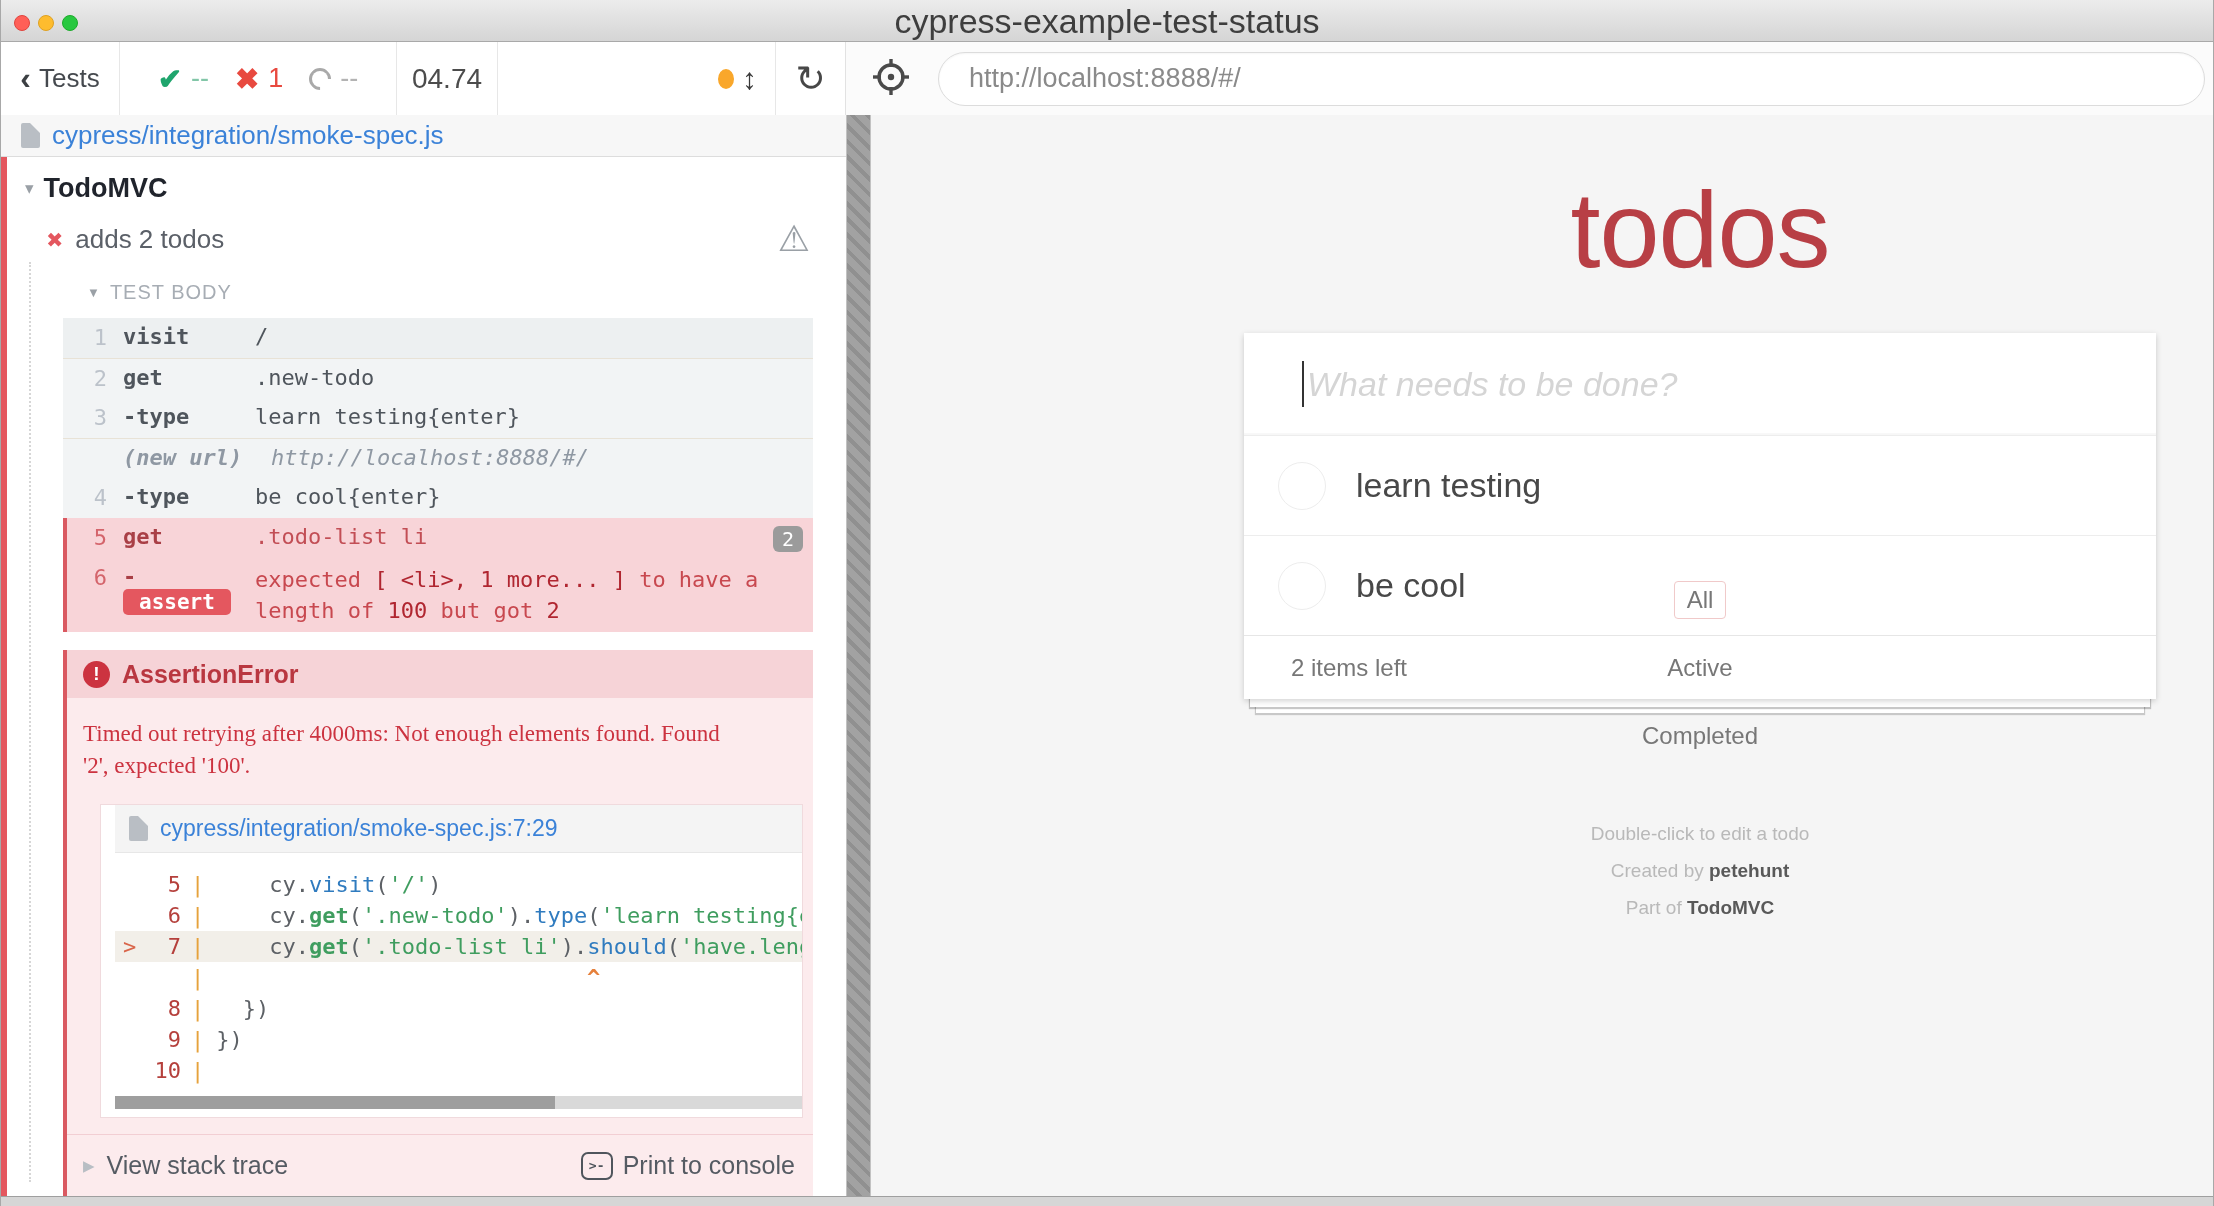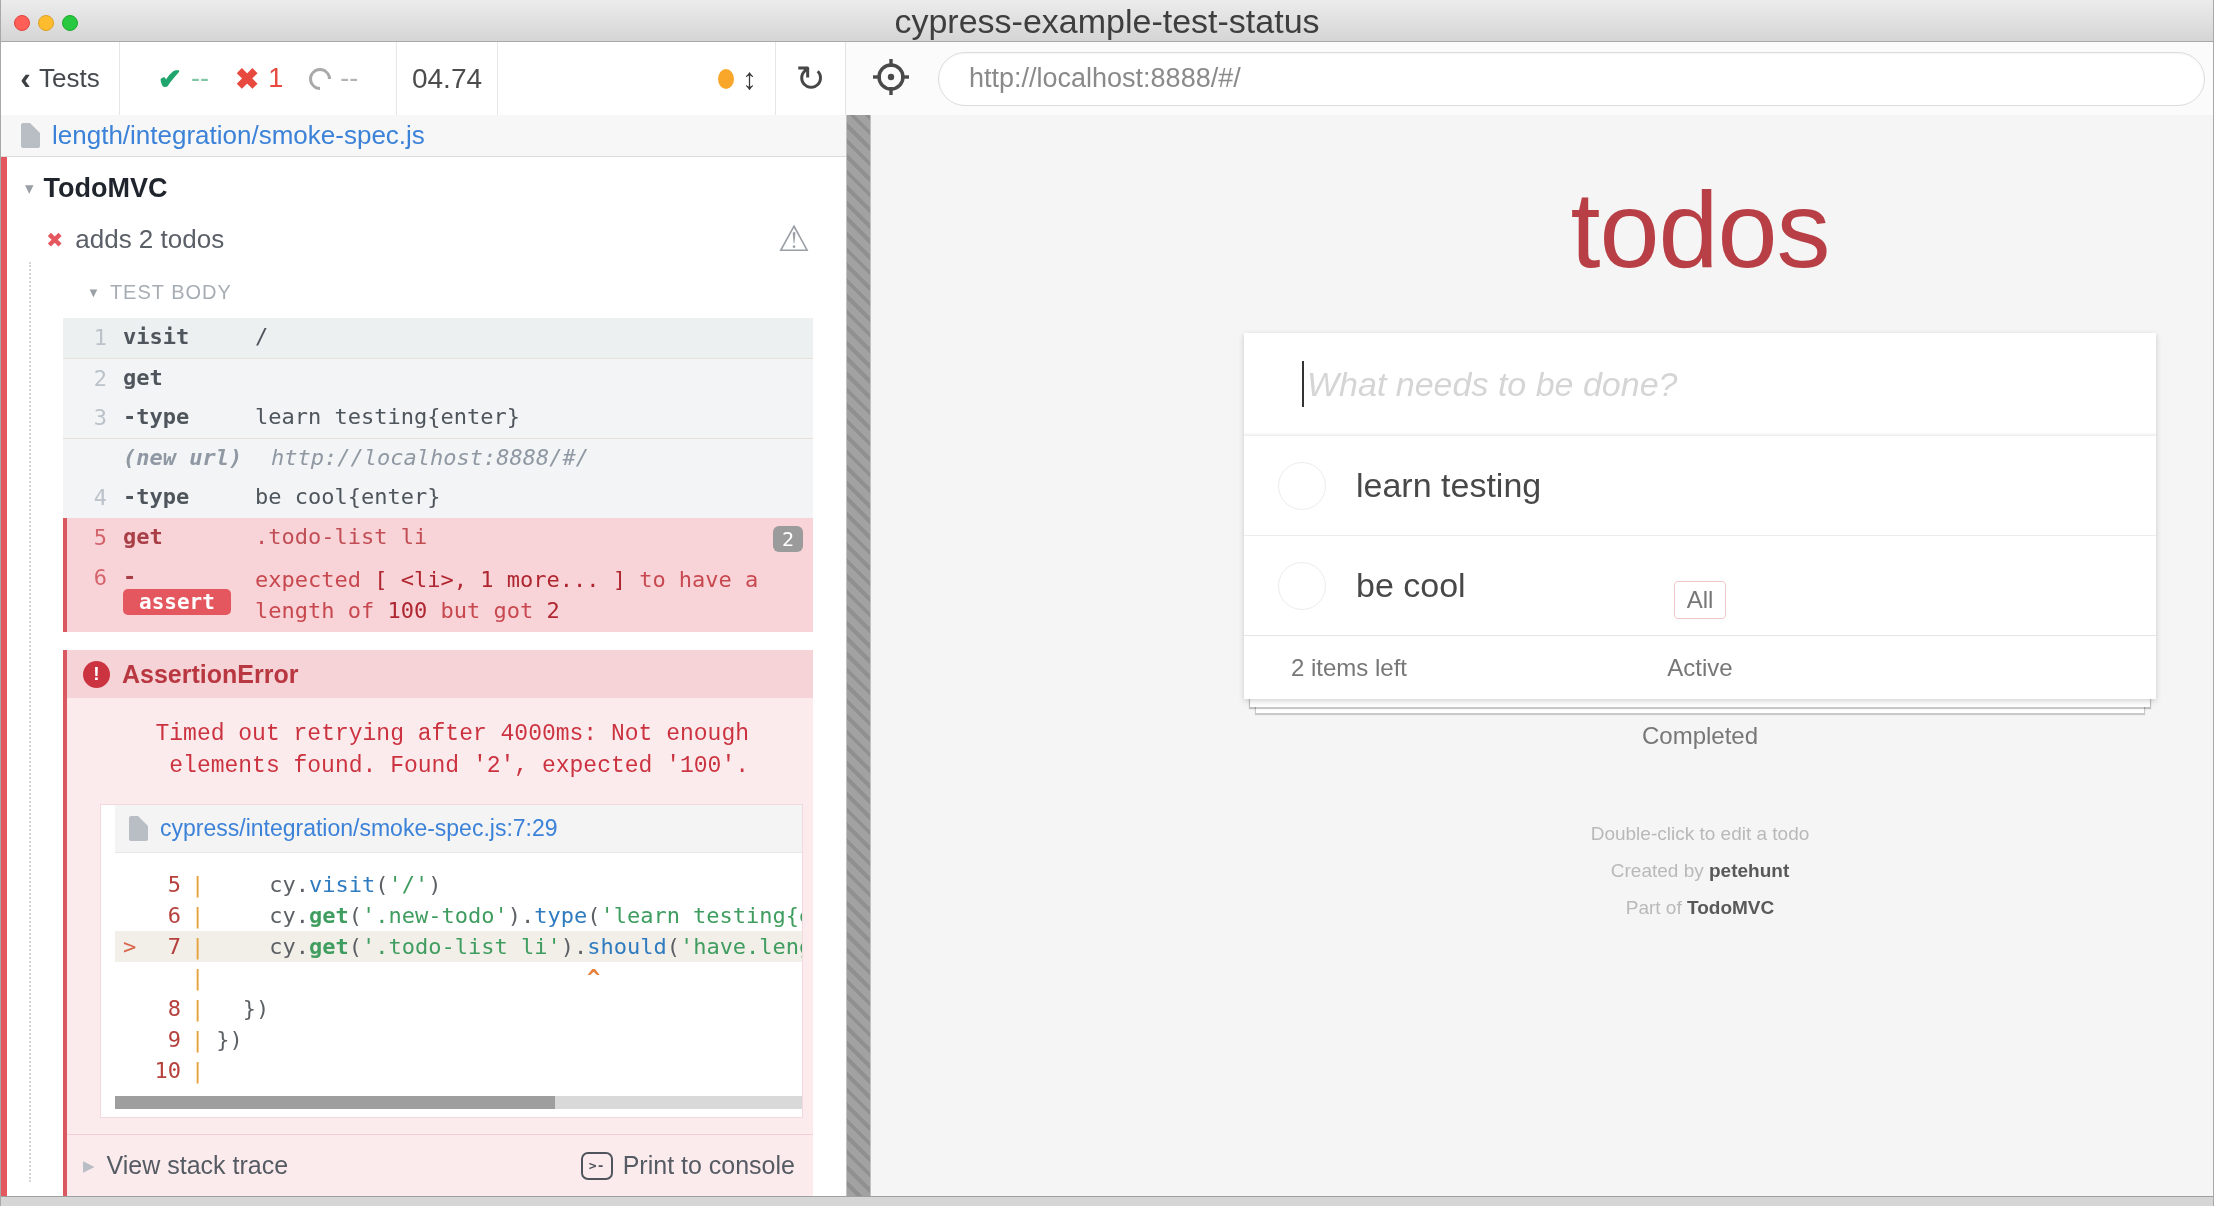--- a/index.html
+++ b/index.html
@@ -91,22 +91,22 @@
   .assert-badge { background:#e4575f; color:#fff; font-weight:bold; font-size:21px;
                   border-radius:5px; padding:1px 16px; }
   .assert-msg { flex:1; max-width:540px; color:#c8484f; line-height:31px; }
   .tk-m { color:#c8484f; } .tk-mb { color:#b02630; font-weight:normal;margin-top:12px; }
 
   .err-box { margin:18px 33px 0 56px; border-left:4px solid #da5961; background:#fcebed; }
   .err-header { height:48px; background:#f6d3d7; display:flex; align-items:center; padding-left:16px; gap:12px; }
   .err-icon { width:27px; height:27px; border-radius:50%; background:#cc3340; color:#fff;
               font-weight:bold; font-size:19px; display:flex; align-items:center; justify-content:center; }
   .err-name { font-size:25px; font-weight:bold; color:#b93740; }
-  .err-msg { padding:20px 18px 8px 16px; font-family:Liberation Mono, monospace;
-             font-size:23px; line-height:32px; color:#cc3340; max-width:700px;text-align:right; }
+  .err-msg { padding:20px 18px 8px 16px; font-family:Liberation Serif, serif;
+             font-size:23px; line-height:32px; color:#cc3340; max-width:700px; }
   .code-frame { margin:14px 10px 16px 33px; background:#fff; border:1px solid #f0dadd;padding-left:14px; }
   .cf-header { height:48px; background:#f4f4f4; border-bottom:1px solid #e7e7e7;
                display:flex; align-items:center; padding-left:14px; }
   .cf-header .file-icon::after { border-color:#f4f4f4; border-left-color:transparent; border-bottom-color:transparent; }
   .cf-header .spec-link { font-size:23px; }
   .cf-body { padding:16px 0 8px 0; font-family:"DejaVu Sans Mono",monospace; font-size:22px; }
   .code-row { display:flex; line-height:31px; white-space:pre; overflow:hidden; position:relative; }
   .code-row.hl { background:#f2efe9; }
   .cr-arrow { position:absolute; left:8px; color:#d9654a; }
   .cr-num { width:66px; text-align:right; color:#b5403c; flex-shrink:0; }
@@ -207,21 +207,21 @@
         <span>http://localhost:8888/#/</span>
       </div>
     </div>
   </div>
 
   <div class="main">
 
     <div class="reporter">
       <div class="spec-header">
         <span class="file-icon"></span>
-        <span class="spec-link">length/integration/smoke-spec.js</span>
+        <span class="spec-link">cypress/integration/smoke-spec.js</span>
       </div>
       <div class="runnables">
         <div class="guide"></div>
 
         <div class="suite-row">
           <span class="tri">▾</span>
           <span class="suite-name">TodoMVC</span>
         </div>
 
         <div class="test-row">
@@ -237,20 +237,21 @@
 
         <div class="cmd-box">
           <div class="cmd-row shade">
             <span class="cmd-num">1</span>
             <span class="cmd-name">visit</span>
             <span class="cmd-msg">/</span>
           </div>
           <div class="cmd-row sep">
             <span class="cmd-num">2</span>
             <span class="cmd-name">get</span>
+            <span class="cmd-msg">.new-todo</span>
           </div>
           <div class="cmd-row">
             <span class="cmd-num">3</span>
             <span class="cmd-name">-type</span>
             <span class="cmd-msg">learn testing{enter}</span>
           </div>
           <div class="cmd-row sep newurl">
             <span class="cmd-num"></span>
             <span class="cmd-name">(new url)</span>
             <span class="cmd-msg">http://localhost:8888/#/</span>

